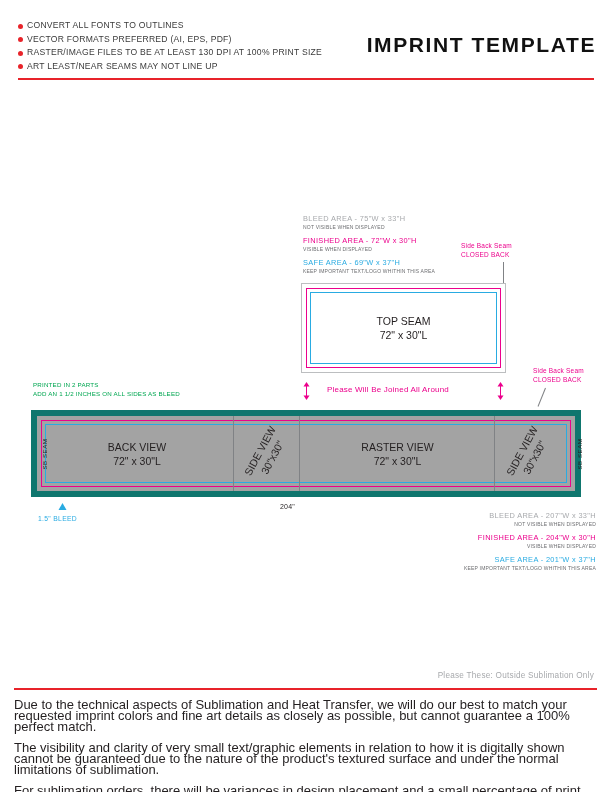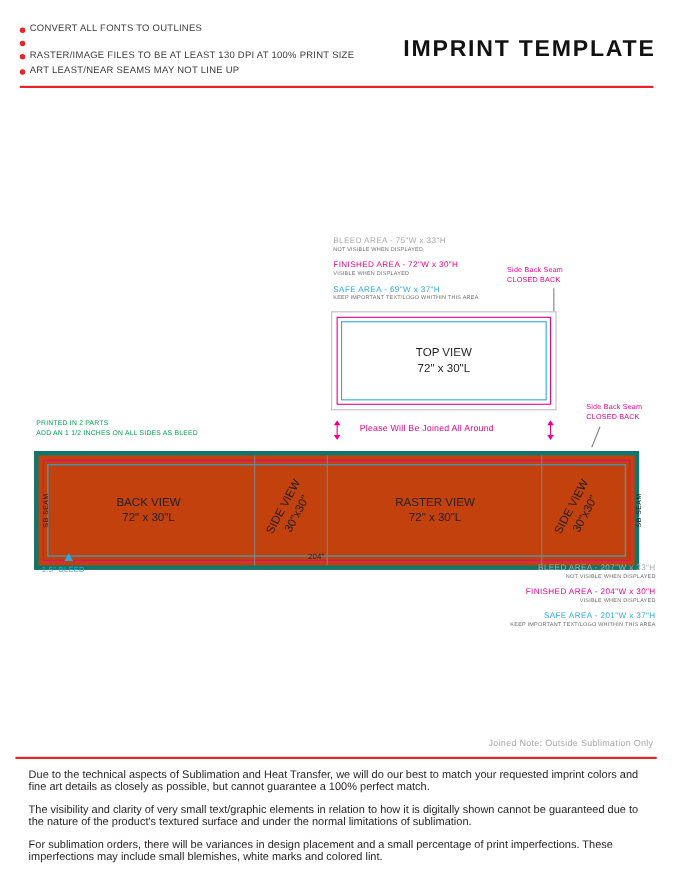--- a/index.html
+++ b/index.html
@@ -18,21 +18,21 @@
 
   
   #header-bullets {
     position: absolute;
     left: 18px;
     top: 20px;
     width: 350px;
   }
   .bullet-row {
     display: flex;
-    align-items: center;
+    align-items: flex-start;
     margin-bottom: 2.5px;
     line-height: 11px;
   }
   .bullet-dot {
     width: 5px;
     height: 5px;
     border-radius: 50%;
     background: #e8232a;
     margin-right: 4px;
     margin-top: 3.5px;
@@ -176,23 +176,23 @@
     letter-spacing: 0.2px;
     white-space: nowrap;
   }
 
   
   #main-panel {
     position: absolute;
     left: 31px;
     top: 410px;
     width: 550px;
-    height: 108px;
-    border: 4px solid #0f766e;
-    background: #c2410c;
+    height: 87px;
+    border: 6px solid #0f766e;
+    background: #a3a3a3;
     box-sizing: border-box;
   }
   #main-finished {
     position: absolute;
     left: 4px; top: 4px; right: 4px; bottom: 4px;
     border: 1.4px solid #ec008c;
     box-sizing: border-box;
   }
   #main-safe {
     position: absolute;
@@ -320,37 +320,38 @@
     height: 1.6px;
     background: #e8232a;
   }
   #footer-paragraphs {
     position: absolute;
     left: 14px;
     top: 699px;
     width: 580px;
   }
   .footer-p {
-    font-size: 10px;
+    font-size: 13px;
     line-height: 11px;
     color: #231f20;
-    margin: 0 0 10px 12px;
+    margin: 0 0 10px 0;
     text-align: left;
   }
 </style>
 </head>
 <body>
 
 <div id="header-bullets">
   <div class="bullet-row">
     <span class="bullet-dot"></span>
     <span class="bullet-text">CONVERT ALL FONTS TO OUTLINES</span>
   </div>
   <div class="bullet-row">
     <span class="bullet-dot"></span>
+    <span class="bullet-text">VECTOR FORMATS PREFERRED (AI, EPS, PDF)</span>
   </div>
   <div class="bullet-row">
     <span class="bullet-dot"></span>
     <span class="bullet-text">RASTER/IMAGE FILES TO BE AT LEAST 130 DPI AT 100% PRINT SIZE</span>
   </div>
   <div class="bullet-row">
     <span class="bullet-dot"></span>
     <span class="bullet-text">ART LEAST/NEAR SEAMS MAY NOT LINE UP</span>
   </div>
 </div>
@@ -371,21 +372,21 @@
   <div>Side Back Seam</div>
   <div>CLOSED BACK</div>
 </div>
 <div class="seam-leader" id="seam-leader-top"></div>
 
 <div id="topview-box">
   <div id="topview-finished">
     <div id="topview-safe"></div>
   </div>
   <div id="topview-label">
-    <div>TOP VIEW</div>
+    <div>TOP SEAM</div>
     <div>72" x 30"L</div>
   </div>
 </div>
 
 <svg class="dbl-arrow" id="dbl-arrow-left" viewBox="0 0 7 18">
   <line x1="3.5" y1="3" x2="3.5" y2="15" stroke="#ec008c" stroke-width="1"></line>
   <polygon points="3.5,0 6.5,4.5 0.5,4.5" fill="#ec008c"></polygon>
   <polygon points="3.5,18 6.5,13.5 0.5,13.5" fill="#ec008c"></polygon>
 </svg>
 <div id="seams-note">Please Will Be Joined All Around</div>
@@ -447,19 +448,19 @@
 
 <div id="bottom-specs">
   <div class="spec-title c-bleed">BLEED AREA - 207"W x 33"H</div>
   <div class="spec-sub c-sub">NOT VISIBLE WHEN DISPLAYED</div>
   <div class="spec-title c-fin">FINISHED AREA - 204"W x 30"H</div>
   <div class="spec-sub c-sub">VISIBLE WHEN DISPLAYED</div>
   <div class="spec-title c-safe">SAFE AREA - 201"W x 37"H</div>
   <div class="spec-sub c-sub">KEEP IMPORTANT TEXT/LOGO WHITHIN THIS AREA</div>
 </div>
 
-<div id="please-note">Joined Note: Outside Sublimation Only</div>
+<div id="please-note">Please These: Outside Sublimation Only</div>
 <div id="footer-rule"></div>
 <div id="footer-paragraphs">
   <p class="footer-p">Due to the technical aspects of Sublimation and Heat Transfer, we will do our best to match your requested imprint colors and fine art details as closely as possible, but cannot guarantee a 100% perfect match.</p>
   <p class="footer-p">The visibility and clarity of very small text/graphic elements in relation to how it is digitally shown cannot be guaranteed due to the nature of the product's textured surface and under the normal limitations of sublimation.</p>
   <p class="footer-p">For sublimation orders, there will be variances in design placement and a small percentage of print imperfections. These imperfections may include small blemishes, white marks and colored lint.</p>
 </div>
 
 </body></html>

